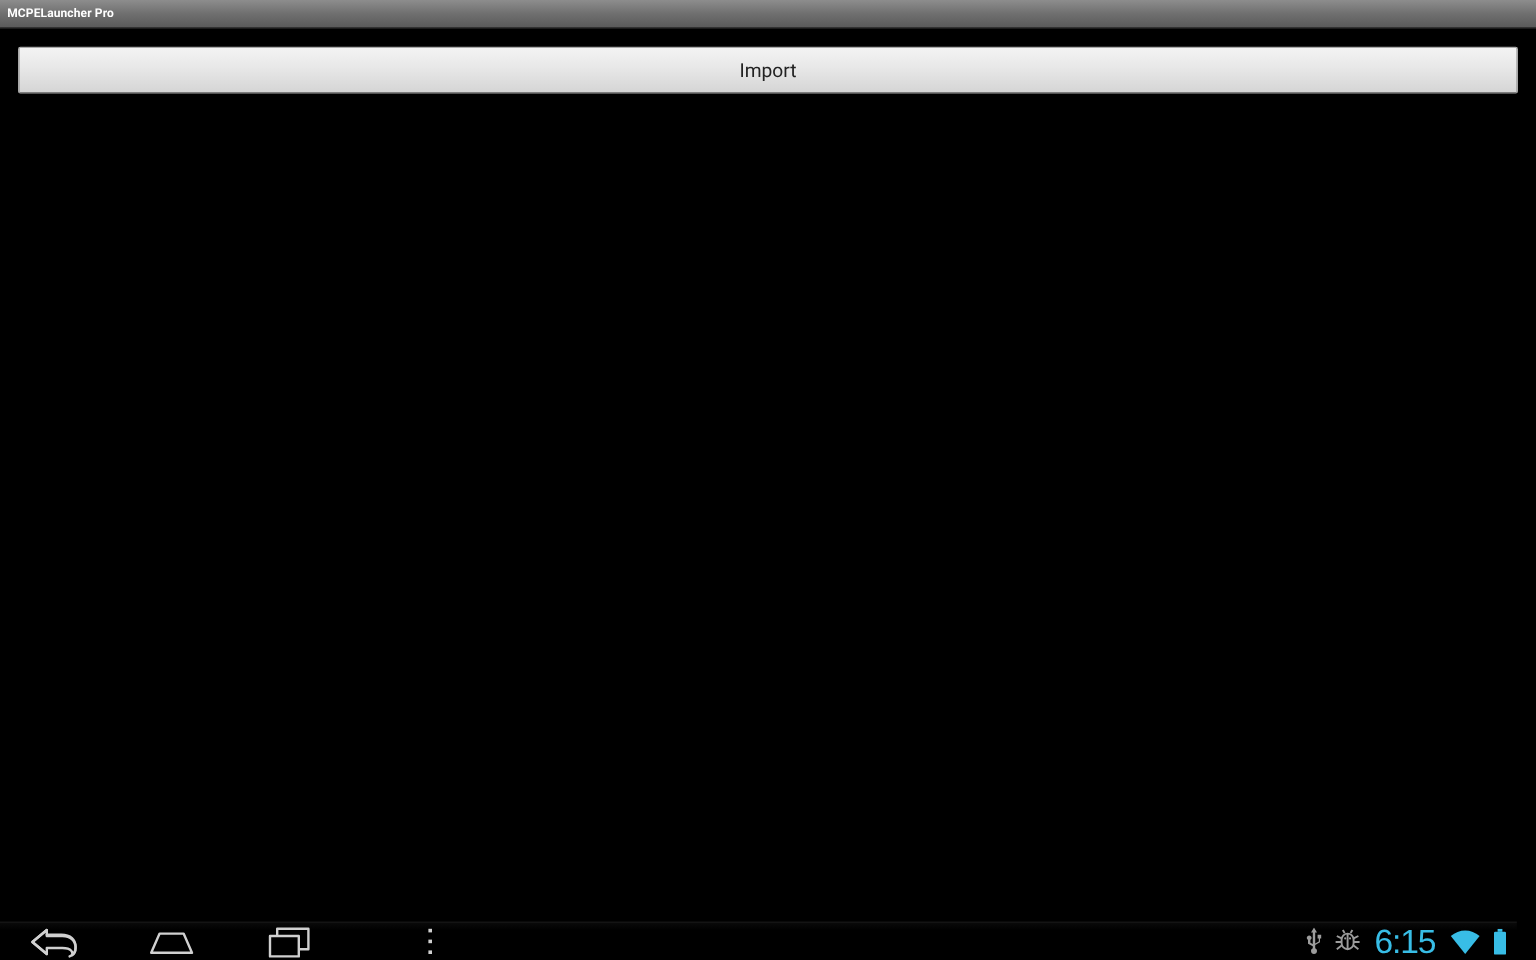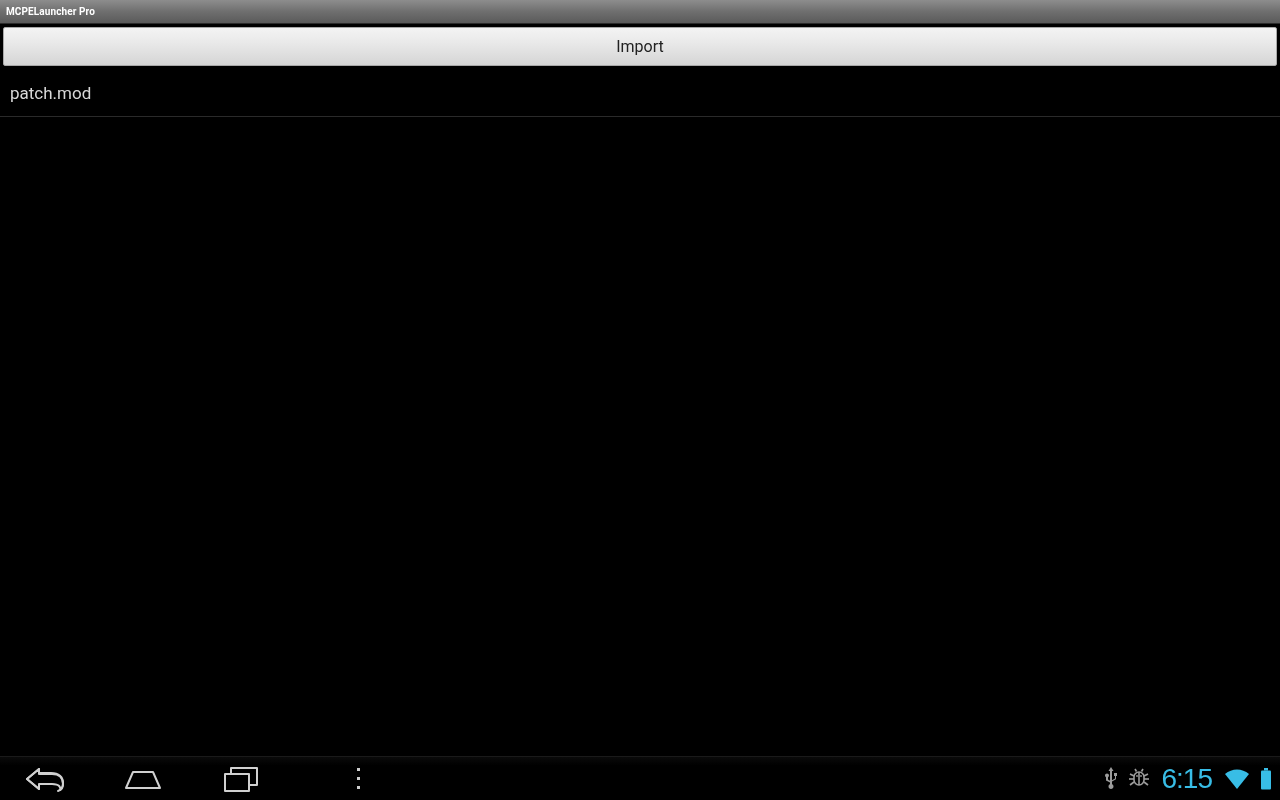--- a/index.html
+++ b/index.html
@@ -30,21 +30,21 @@
   .action-bar .title {
     color: #ffffff;
     font-size: 10px;
     font-weight: 700;
     line-height: 24px;
     letter-spacing: 0.1px;
   }
 
   
   .import-wrap {
-    padding: 3px;
+    padding: 15px;
     background: #000;
   }
   .import-btn {
     width: 100%;
     height: 39px;
     background: linear-gradient(to bottom, #f3f3f3 0%, #e9e9e9 40%, #d5d5d5 100%);
     border: 1px solid #a8a8a8;
     border-radius: 2px;
     color: #222;
     font-size: 16px;
@@ -63,22 +63,22 @@
     padding: 14px 10px 13px 10px;
     border-bottom: 1px solid #2a2a2a;
     color: #d8d8d8;
     font-size: 17px;
     cursor: pointer;
   }
 
   
   .nav-bar {
     position: absolute;
-    left: 0; right: 0; bottom: 0;
-    height: 44px;
+    left: 0; right: 16px; bottom: 0;
+    height: 32px;
     background: linear-gradient(to top, #000 0%, #000 80%, #0a0a0a 100%);
     display: flex;
     align-items: center;
     border-top: 1px solid #1a1a1a;
   }
   .nav-left {
     display: flex;
     align-items: center;
     gap: 52px;
     padding-left: 22px;
@@ -135,25 +135,20 @@
   <div class="action-bar">
     <span class="title">MCPELauncher Pro</span>
   </div>
 
   <div class="import-wrap">
     <button class="import-btn">
       <span>Import</span>
     </button>
   </div>
 
-  <div class="list">
-    <div class="list-item">
-      <span>patch.mod</span>
-    </div>
-  </div>
 
   <div class="nav-bar">
     <div class="nav-left">
 
       <div class="nav-btn">
         <span>
           <svg width="40" height="28" viewBox="0 0 40 28" fill="none" stroke="#d0d0d0" stroke-width="2" stroke-linejoin="round" stroke-linecap="round">
             <path d="M14 4 L2 14 L14 24"></path>
             <path d="M14 8 H26 C34 8 38 12 38 18 C38 22 36 25 33 26"></path>
             <path d="M14 8 V20 H24" opacity="0"></path>

